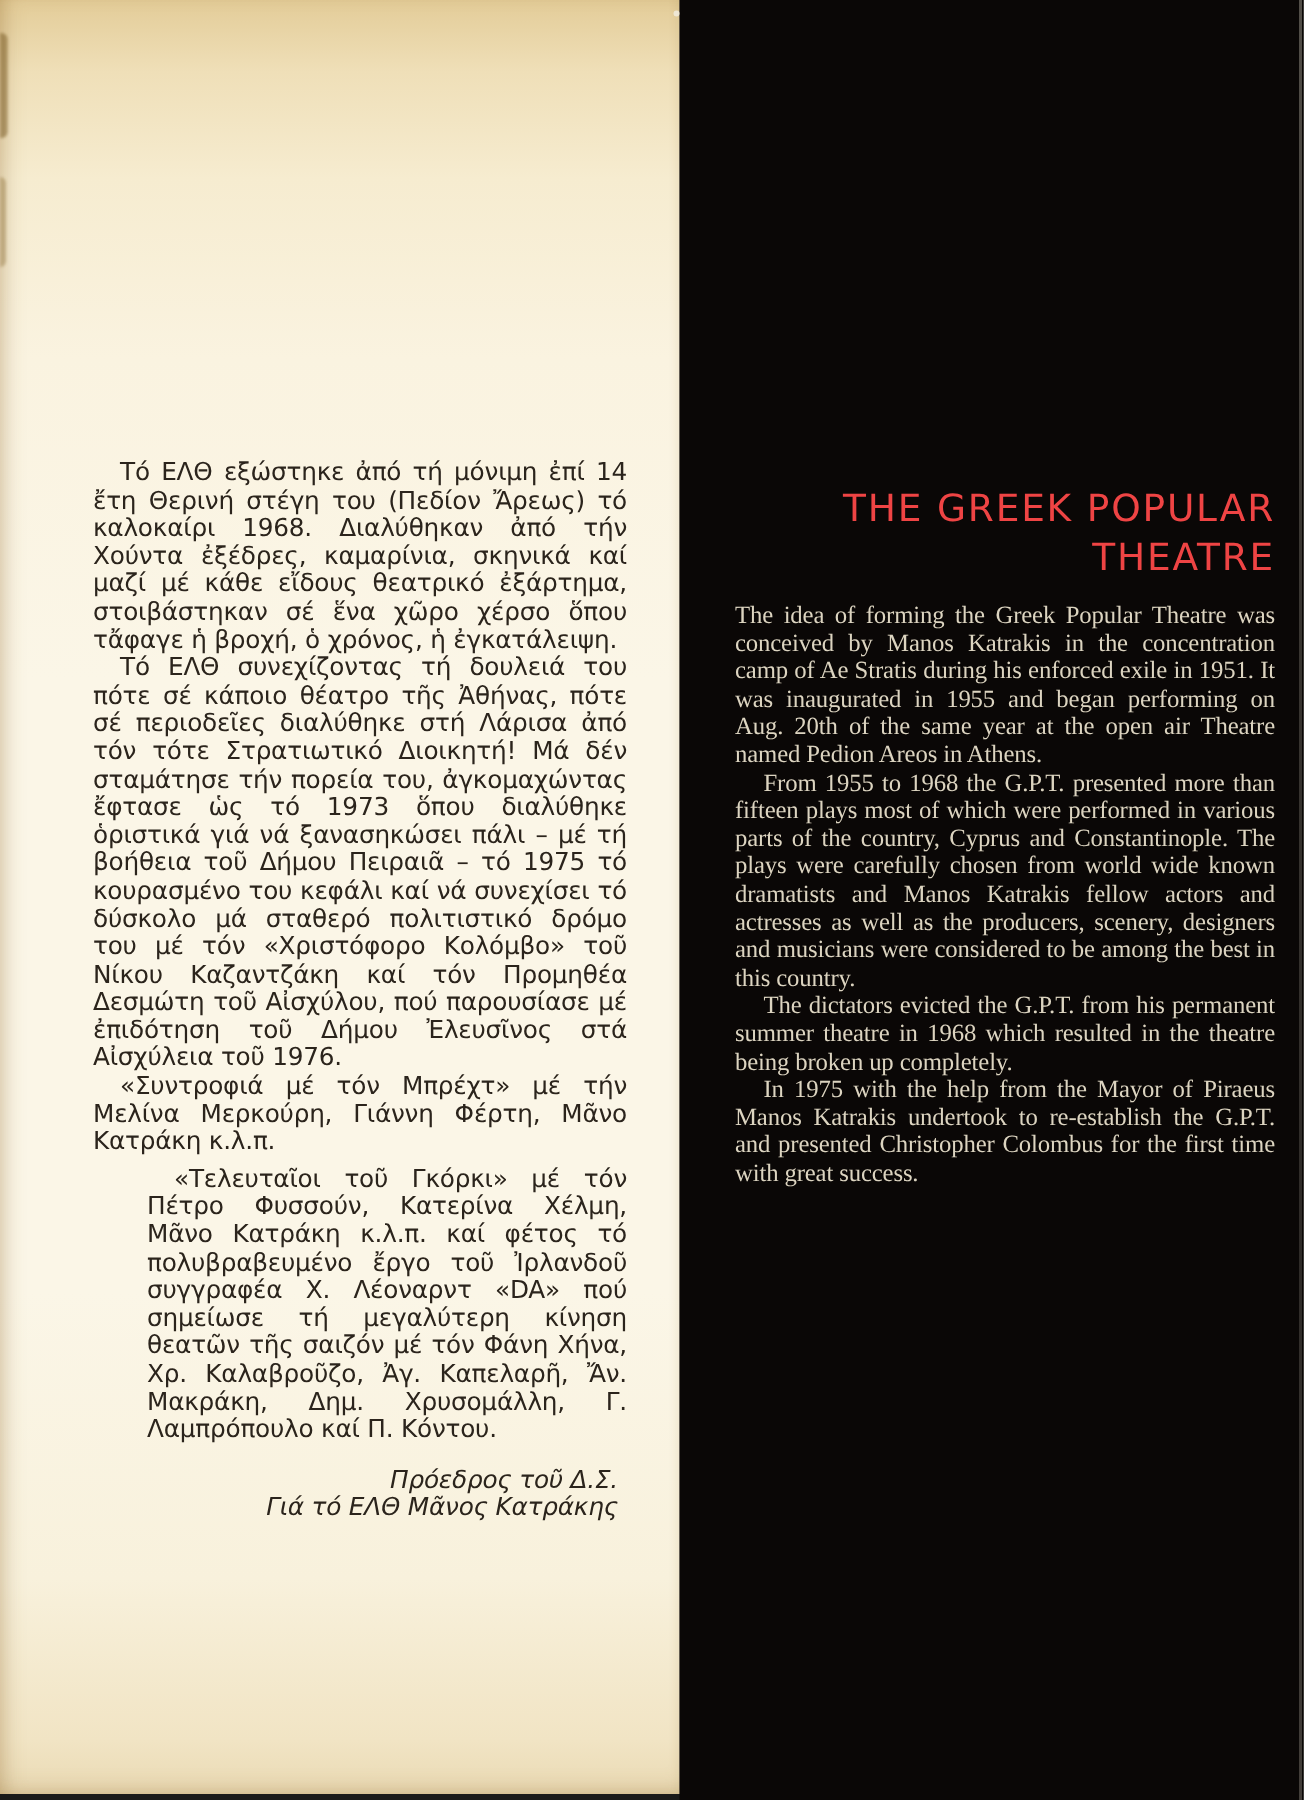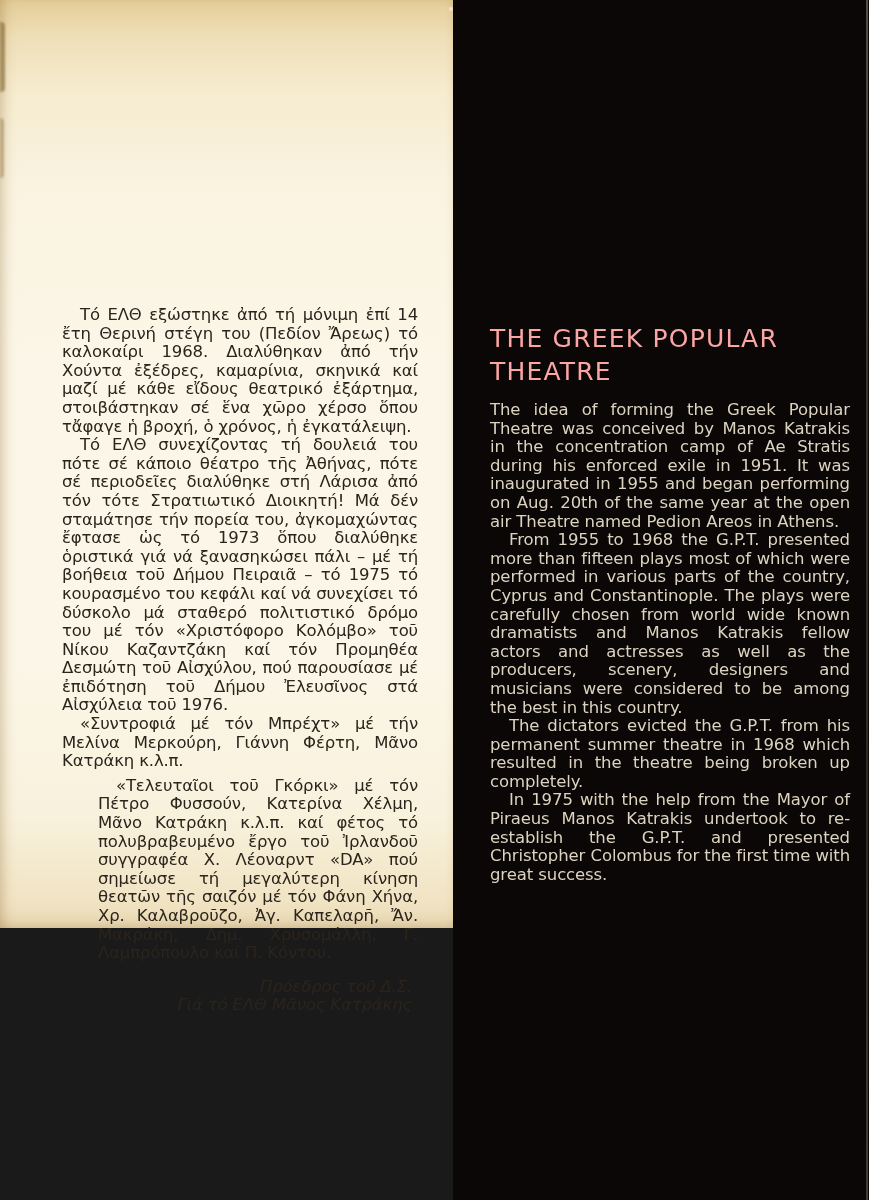--- a/index.html
+++ b/index.html
@@ -12,21 +12,21 @@
     width: 869px;
     height: 1200px;
     overflow: hidden;
     font-family: "DejaVu Sans", sans-serif;
   }
 
   
   .left-page {
     position: absolute;
     left: 0; top: 0;
-    width: 453px; height: 928px;
+    width: 453px; height: 1196px;
     background:
       linear-gradient(180deg,
         #e3cc98 0%,
         #efdfb8 4%,
         #f6ecd0 10%,
         #faf3e0 20%,
         #fbf6e7 38%,
         #fbf6e7 72%,
         #f8f1dc 88%,
         #f1e4c4 97%,
@@ -113,30 +113,31 @@
     left: 37px;
     top: 322px;
     width: 360px;
     color: #dcd4c0;
     font-size: 16.5px;
     line-height: 18.6px;
     letter-spacing: -0.1px;
     text-align: justify;
   }
   .article-title {
-    color: #fca5a5;
+    color: #ef4444;
     font-size: 25px;
     line-height: 33px;
     letter-spacing: 1.2px;
-    text-align: left;
+    text-align: right;
     margin-bottom: 13px;
   }
   .english-article p {
     margin: 0;
     text-indent: 19px;
+    font-family: Liberation Serif, serif;
   }
   .english-article p.no-indent {
     text-indent: 0;
   }
 </style>
 </head>
 <body>
 
 <div class="page">
 

